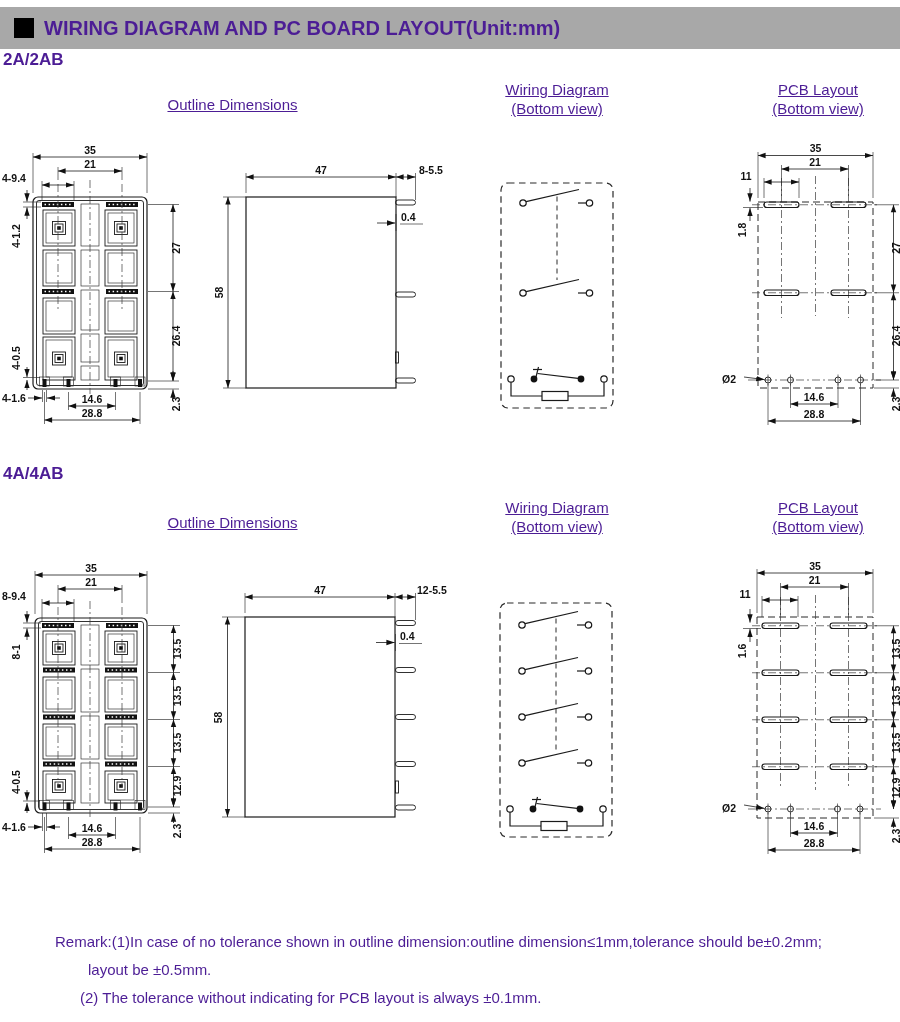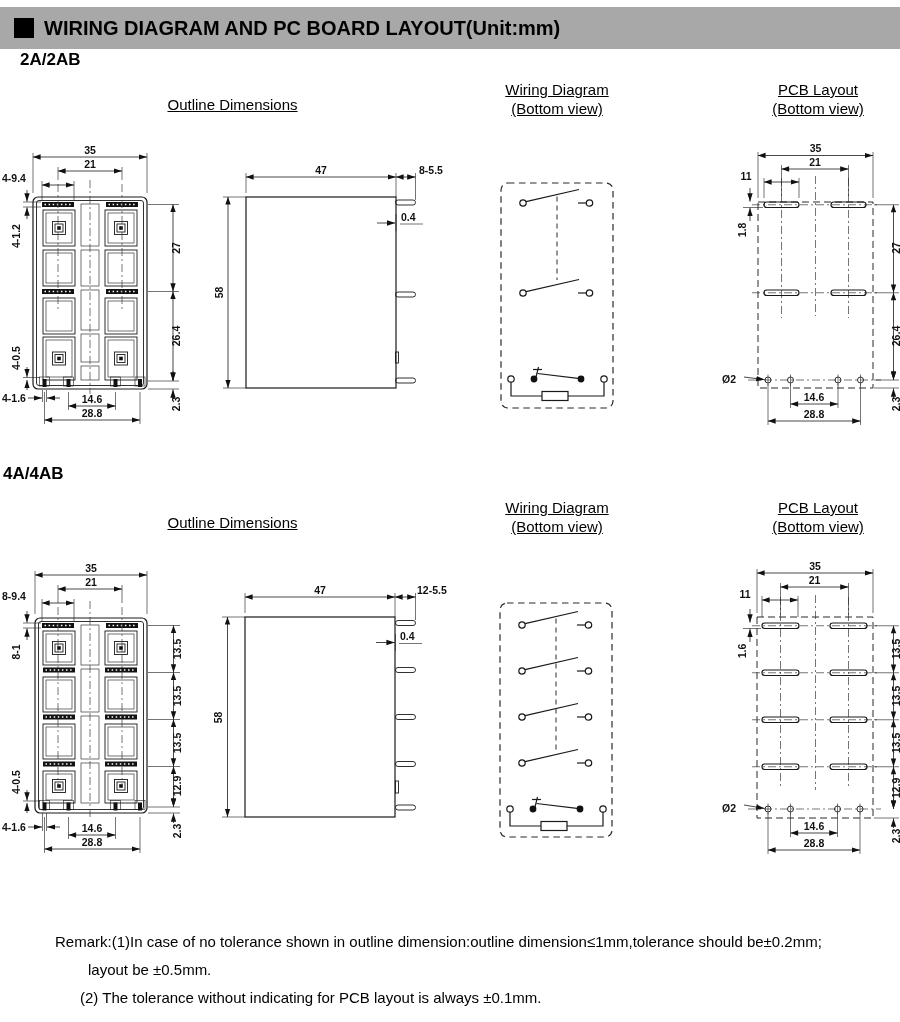--- a/index.html
+++ b/index.html
@@ -1,17 +1,17 @@
 <!DOCTYPE html>
 <html><head>
 <meta charset="utf-8">
 <style>
   html,body { margin:0; padding:0; background:#fff; }
   .page { position:relative; width:900px; height:1022px; background:#ffffff;
-          font-family:"Liberation Sans", sans-serif; color:#000000; overflow:hidden; }
+          font-family:"Liberation Sans", sans-serif; color:#4c1d95; overflow:hidden; }
 
   .header-bar { position:absolute; left:0; top:7px; width:900px; height:42px; background:#a8a8a8; }
   .header-sq  { position:absolute; left:14px; top:11px; width:20px; height:20px; background:#000; }
   .header-title { position:absolute; left:44px; top:0; height:42px; line-height:42px;
                   font-weight:bold; font-size:20px; white-space:nowrap; }
 
   .sec-label { position:absolute; font-weight:bold; font-size:17px; }
   .col-head  { position:absolute; font-size:15px; text-align:center; line-height:19px;text-decoration:underline; }
 
   .remark { position:absolute; left:55px; top:928px; width:835px; font-size:15px; line-height:28px; }
@@ -68,21 +68,21 @@
         <line x1="0" y1="-5.5" x2="0" y2="5.5" class="thin"></line>
       </g>
     </defs>
   </svg>
 
   <div class="header-bar">
     <div class="header-sq"></div>
     <div class="header-title">WIRING DIAGRAM AND PC BOARD LAYOUT(Unit:mm)</div>
   </div>
 
-  <div class="sec-label" style="left:20px; top:50px;">2A/2AB</div>
+  <div class="sec-label" style="left:3px; top:50px;">2A/2AB</div>
 
   <div class="col-head" style="left:120px; top:95px; width:225px;">
     <div>Outline Dimensions</div>
   </div>
   <div class="col-head" style="left:477px; top:80px; width:160px;">
     <div>Wiring Diagram</div>
     <div>(Bottom view)</div>
   </div>
   <div class="col-head" style="left:738px; top:80px; width:160px;">
     <div>PCB Layout</div>

